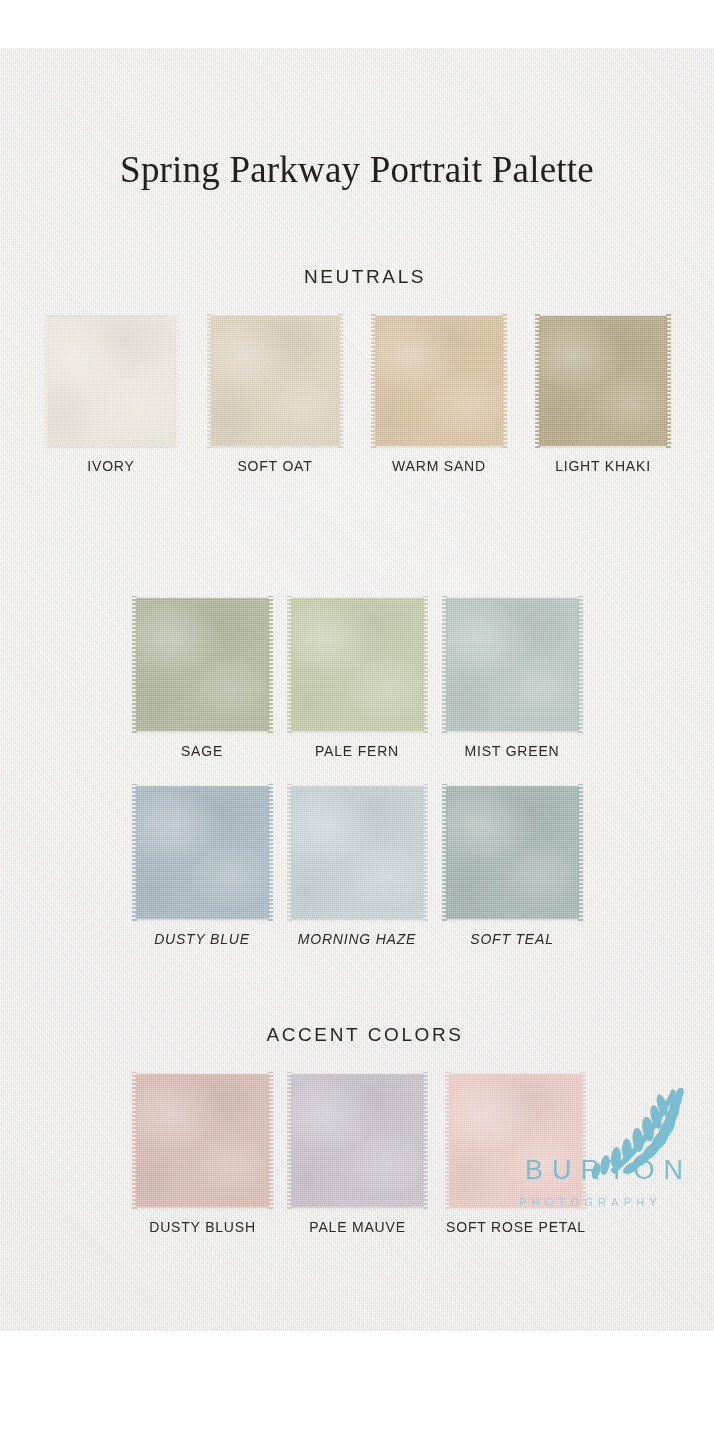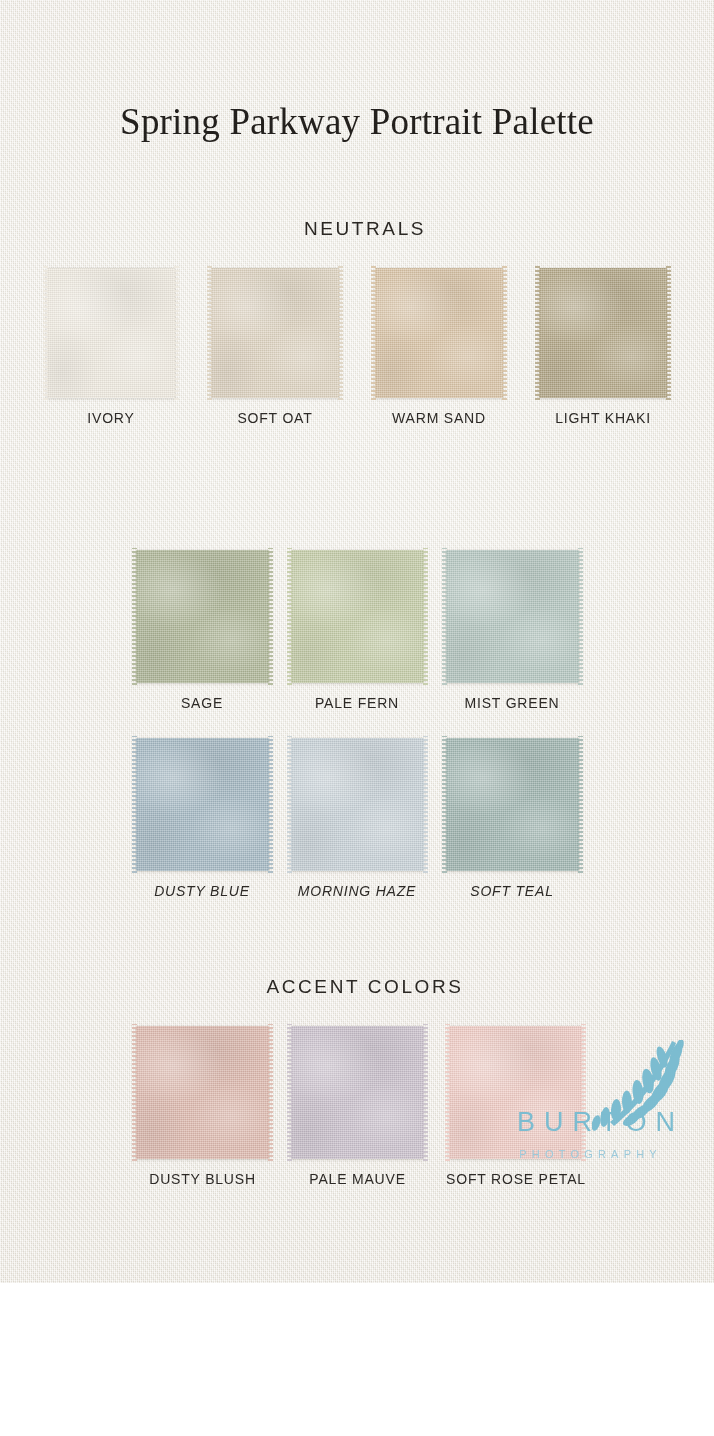--- a/index.html
+++ b/index.html
@@ -12,20 +12,21 @@
     font-family: "Liberation Sans", sans-serif;
     background: #ffffff;
     overflow: hidden;
   }
 
   #page {
     position: relative;
     width: 714px;
     height: 1194px;
     background: #ffffff;
+    margin-top: 48px;
   }
 
   
   .board {
     position: absolute;
     left: 0;
     top: 0;
     width: 714px;
     height: 1283px;
     background-color: #f1efe9;
@@ -160,21 +161,21 @@
     width: 208px;
     height: 132px;
   }
   .logo-fern {
     position: absolute;
     right: 4px;
     top: 0;
   }
   .logo-name {
     position: absolute;
-    left: 8px;
+    left: 16px;
     bottom: 34px;
     width: 208px;
     text-align: center;
     font-family: "Liberation Sans", sans-serif;
     font-size: 27px;
     font-weight: 400;
     letter-spacing: 9px;
     text-indent: 9px;
     color: #7cbcd0;
     white-space: nowrap;

